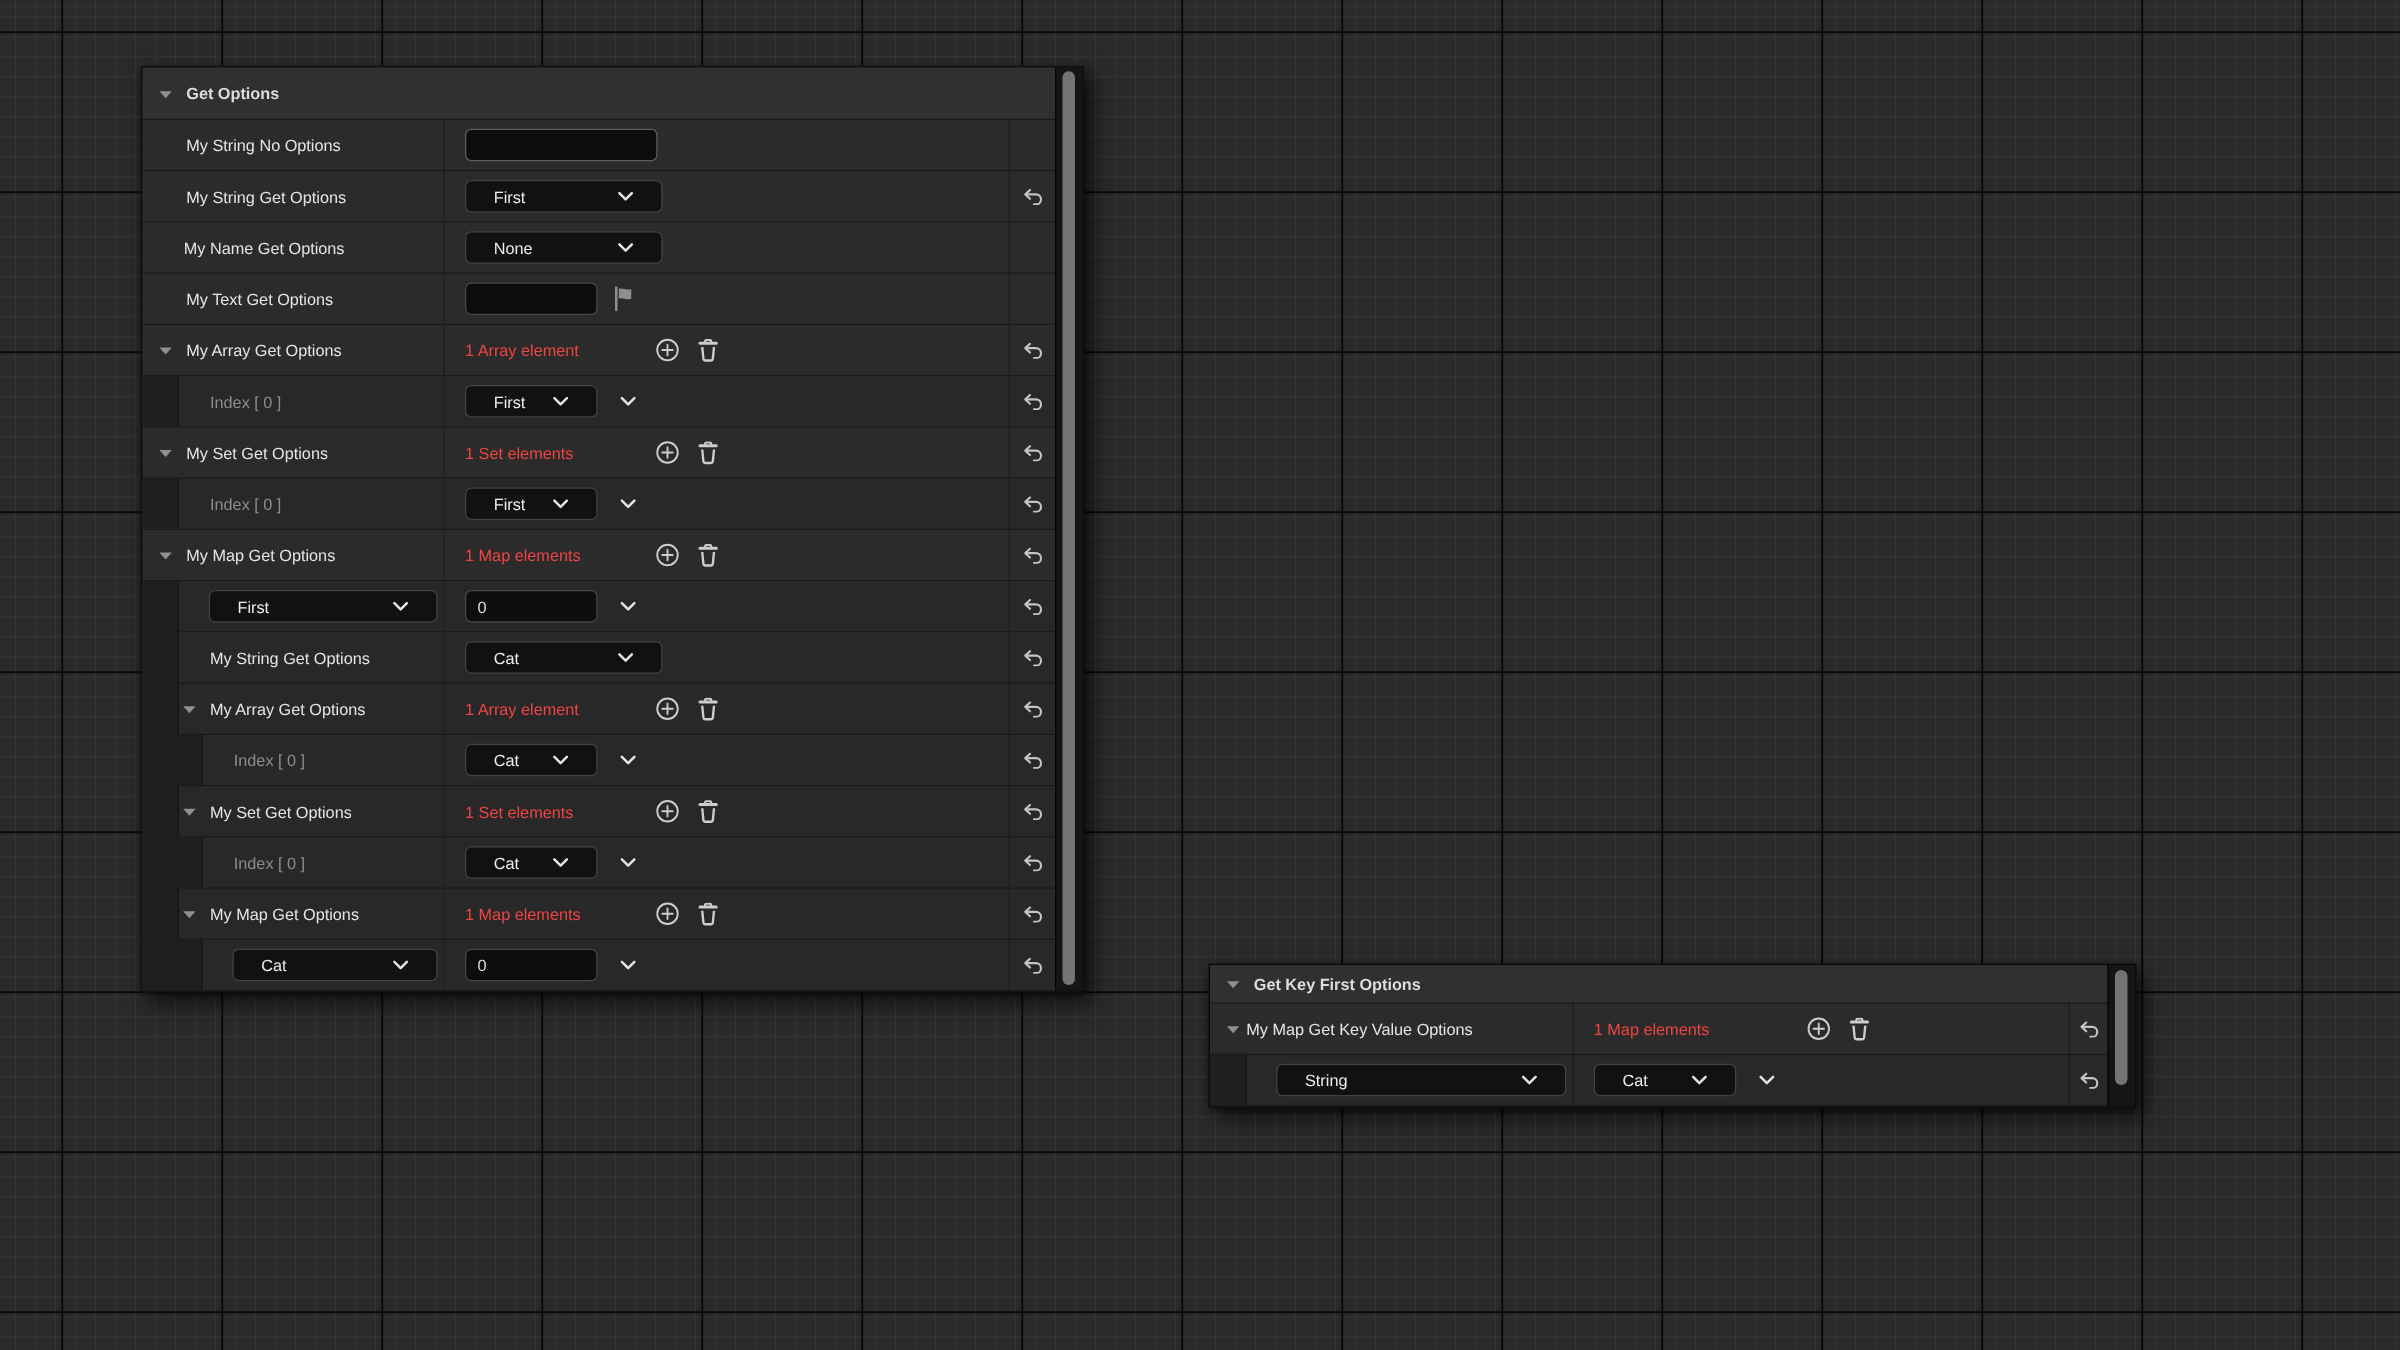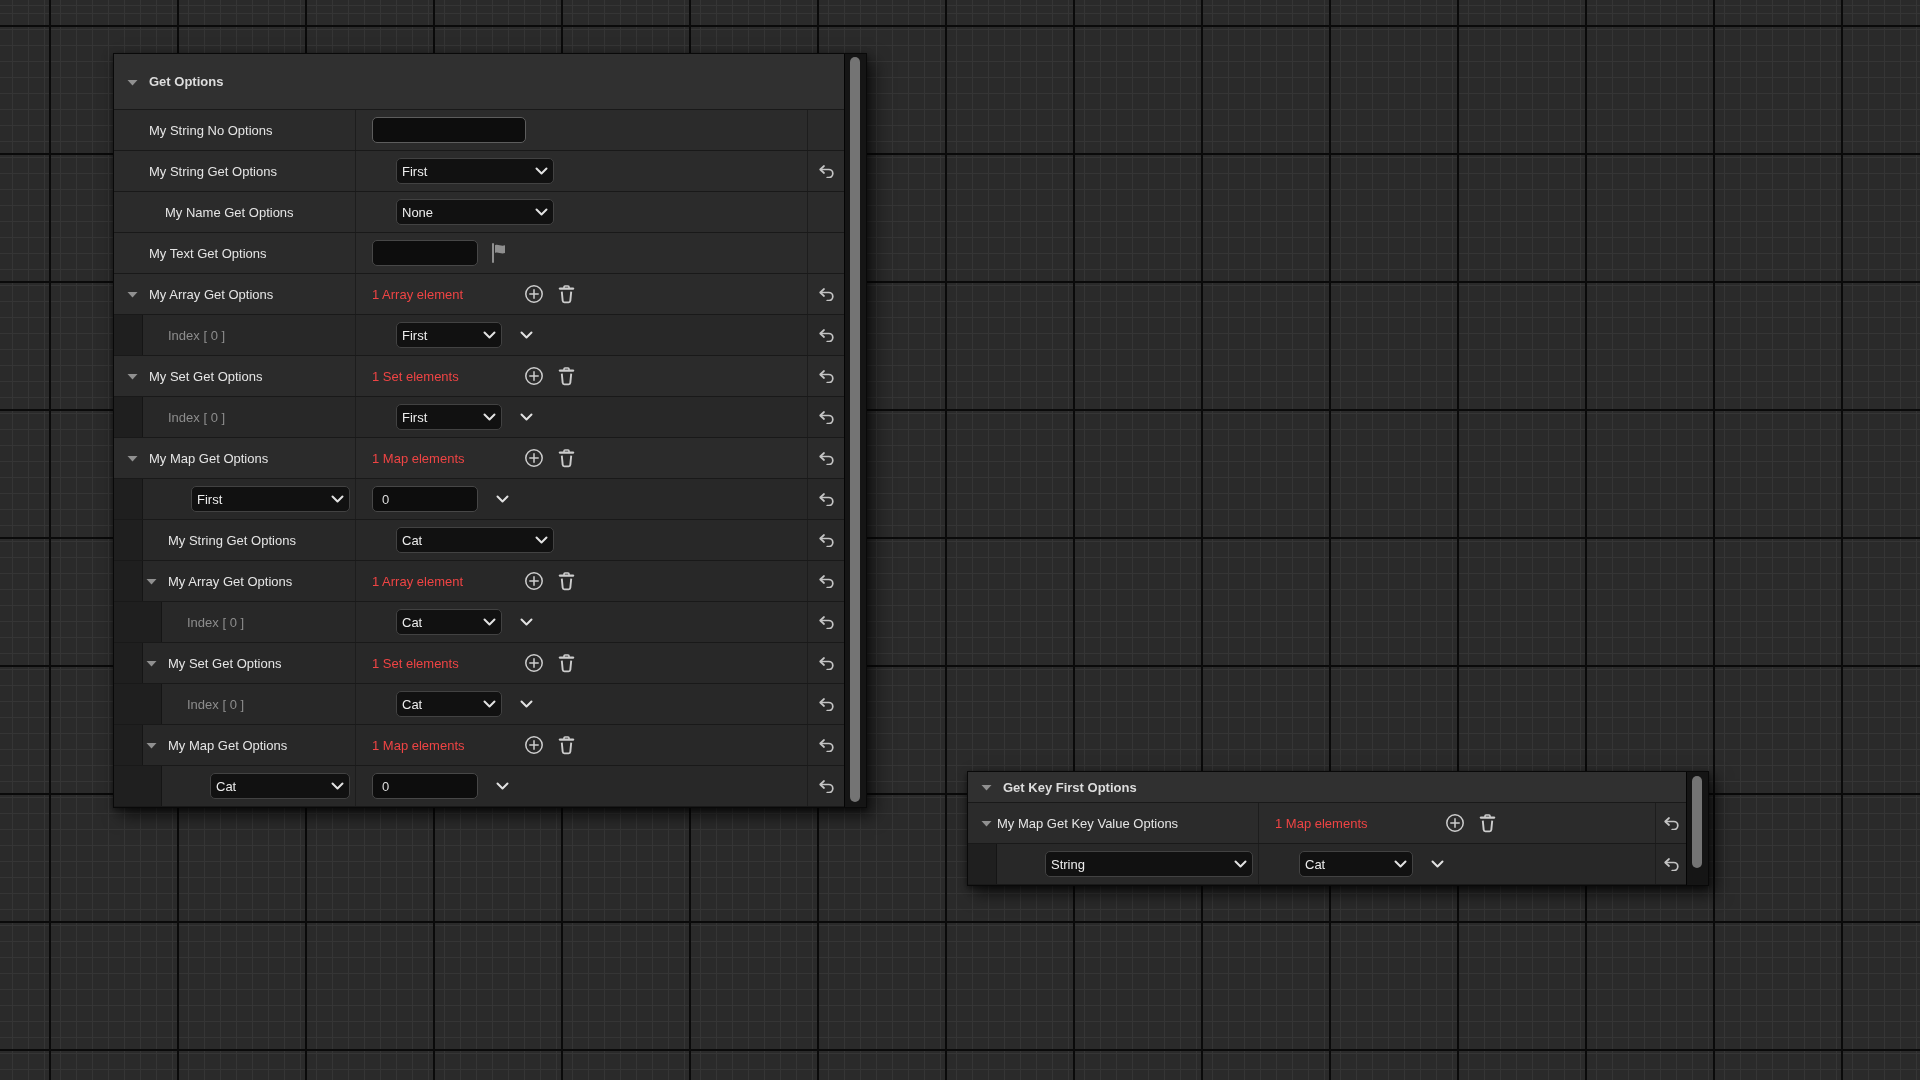--- a/index.html
+++ b/index.html
@@ -11,40 +11,40 @@
       repeating-linear-gradient(to right, #353535 0 1px, transparent 1px 16px),
       repeating-linear-gradient(to bottom, #353535 0 1px, transparent 1px 16px);
     background-position:49px 25px,49px 25px,12px 13px,12px 13px;}
   .panel{position:absolute;display:flex;background:#232323;border:1px solid #090909;
     box-shadow:7px 8px 16px rgba(0,0,0,.6), 0 2px 6px rgba(0,0,0,.5);}
   .rows{flex:1;display:flex;flex-direction:column;min-width:0;}
   .scrollcol{width:21px;background:#151515;border-left:1px solid #040404;position:relative;}
   .thumb{position:absolute;left:5px;width:10px;background:#747474;border-radius:5px;}
   .row{display:flex;align-items:stretch;height:41px;box-sizing:border-box;
     border-bottom:1px solid #191919;background:#2b2b2b;}
-  .row.cat{height:56px;background:#303030;}
+  .row.cat{height:42px;background:#303030;}
   .p1 .row.cat{height:31px;}
   .row.d1,.row.d2{background:#282828;}
   .lcell{position:relative;display:flex;align-items:center;box-sizing:border-box;min-width:0;}
   .p0 .lcell{width:241px;}
   .p1 .lcell{width:290px;}
   .cat .lcell{width:auto !important;flex:1;}
   .vcell{flex:1;display:flex;align-items:center;border-left:1px solid #1d1d1d;
     padding-left:16px;box-sizing:border-box;min-width:0;}
   .ucell{border-left:1px solid #1d1d1d;display:flex;align-items:center;justify-content:center;}
   .p0 .ucell{width:36px;}
   .p1 .ucell{width:30px;}
   .rail{position:absolute;left:0;top:0;bottom:0;background:#1f1f1f;border-right:1px solid #151515;}
   .lbl{color:#e5e5e5;font-size:13px;white-space:nowrap;overflow:hidden;}
   .cat .lbl{font-weight:bold;color:#dddddd;}
   .lbl.dim{color:#8d8d8d;}
   .tri{position:absolute;top:50%;margin-top:-3px;cursor:pointer;line-height:0;}
   .combo{height:26px;background:#111111;border:1px solid #424242;border-radius:5px;
-    display:flex;align-items:center;padding:0 5px;color:#ededed;font-size:13px;
-    cursor:pointer;box-sizing:border-box;flex:none;margin-left:24px;}
+    display:flex;align-items:center;padding:0 22px;color:#ededed;font-size:13px;
+    cursor:pointer;box-sizing:border-box;flex:none;}
   .combo .ctext{flex:1;white-space:nowrap;overflow:hidden;}
   .w158{width:158px;} .w106{width:106px;} .w114{width:114px;}
   .keycombo{flex:1;margin-right:5px;}
   .tin{height:26px;background:#0d0d0d;border:1px solid #474747;border-radius:5px;
     color:#dddddd;padding:0 9px;font-size:13px;box-sizing:border-box;outline:none;}
   .tin.lit{border-color:#5d5d5d;}
   .count{font-size:13px;color:#ef4444;white-space:nowrap;}
   .p0 .count{width:152px;} .p1 .count{width:170px;}
   .ibtn{display:flex;align-items:center;margin-right:14px;cursor:pointer;line-height:0;}
   .ic{display:inline-flex;line-height:0;}
@@ -91,21 +91,21 @@
           </div>
         </div>
         <div class="ucell">
           <span class="resetbtn"><svg width="17" height="13" viewBox="0 0 17 13">
               <path d="M6 1 2.2 4.5 6 8" fill="none" stroke="#c4c4c4" stroke-width="1.7" stroke-linecap="round" stroke-linejoin="round"></path>
               <path d="M2.8 4.5h8a4 4 0 0 1 0 8H9.2" fill="none" stroke="#c4c4c4" stroke-width="1.7" stroke-linecap="round"></path>
             </svg></span>
         </div>
       </div>
       <div class="row prop">
-        <div class="lcell" style="padding-left:51px">
+        <div class="lcell" style="padding-left:33px">
           <span class="lbl">My Name Get Options</span>
         </div>
        <div class="vcell">
           <div class="combo w158">
             <span class="ctext">None</span>
             <span class="ic">
               <svg width="13" height="8" viewBox="0 0 13 8">
                 <polyline points="1.5,1.5 6.5,6.5 11.5,1.5" fill="none" stroke="#e2e2e2" stroke-width="2" stroke-linecap="round" stroke-linejoin="round"></polyline>
               </svg>
             </span>

